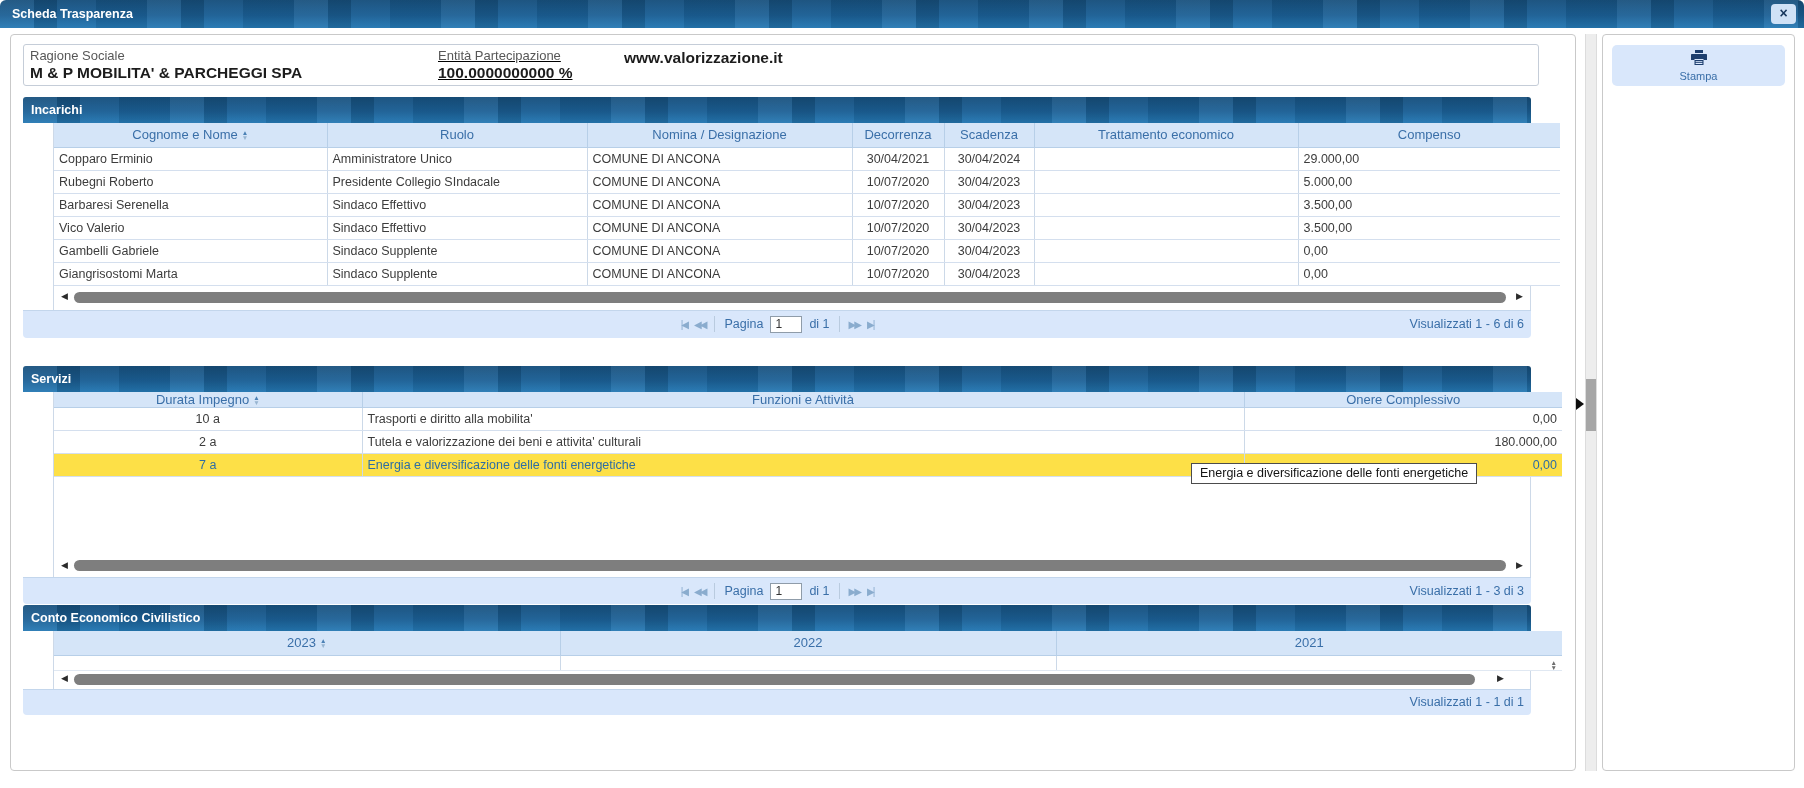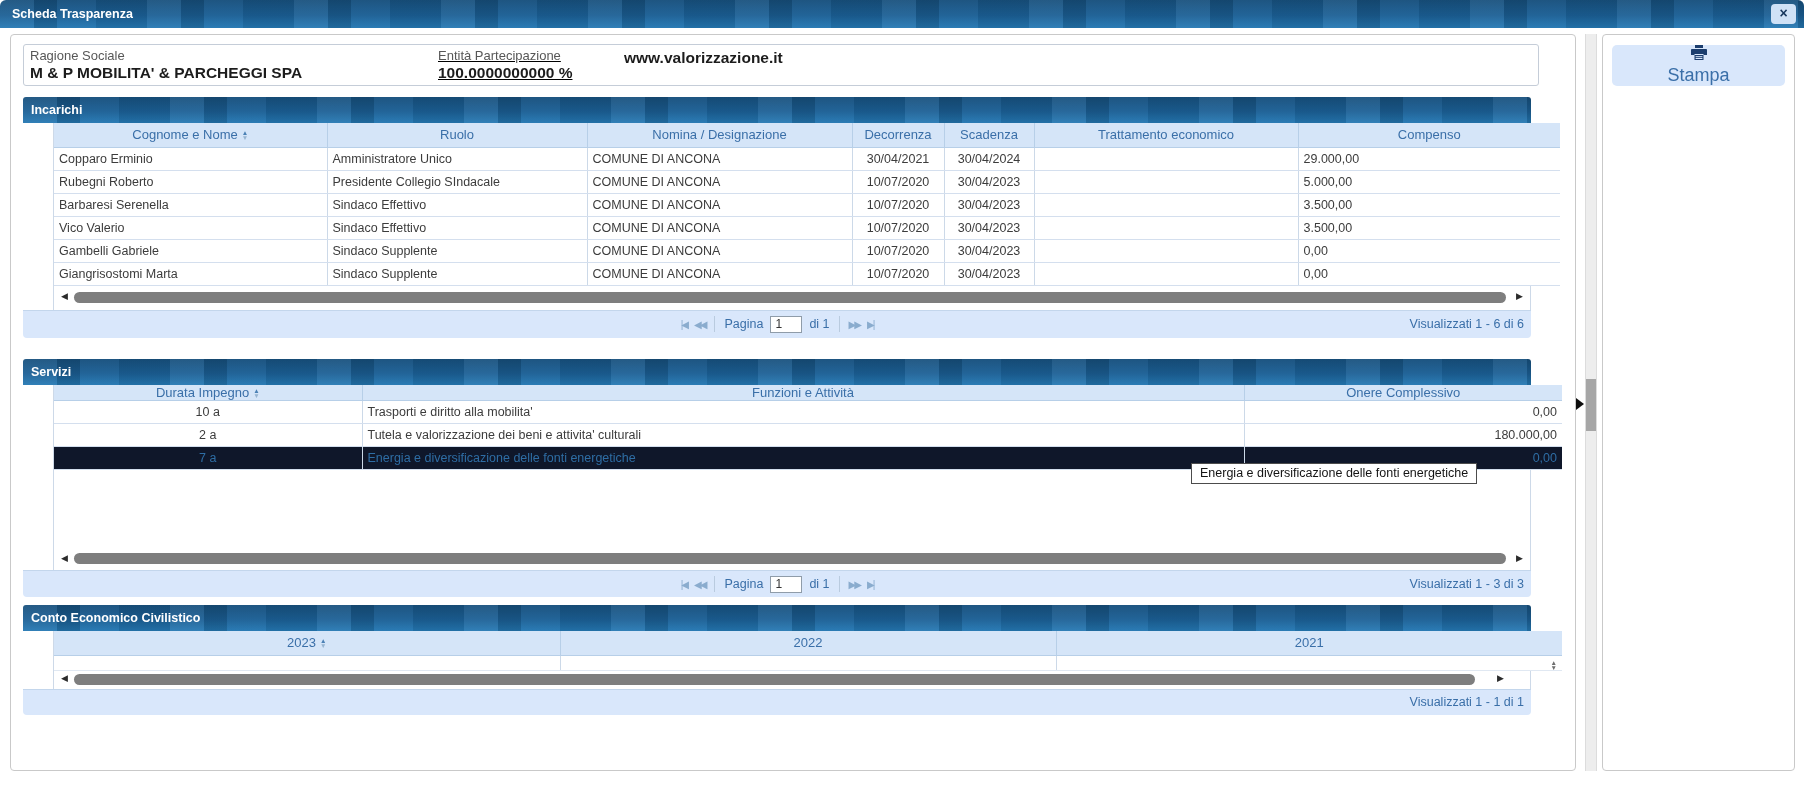--- a/index.html
+++ b/index.html
@@ -46,21 +46,21 @@
   .info-box {
     position:absolute; left:12px; top:9px; width:1516px; height:42px;
     border:1px solid #c5cdd8; border-radius:3px; display:flex; background:#fff;
   }
   .info-field { padding:3px 0 0 6px; }
   .f1 { width:408px; } .f2 { width:186px;text-decoration:underline; } .f3 { flex:1; }
   .info-field .lbl { font-size:13px; color:#575757; }
   .info-field .val { font-size:15.5px; font-weight:600; color:#1c1c1c; margin-top:1px; }
   
   .section { position:absolute; left:12px; width:1508px; }
-  .sec-incarichi { top:62px;border-radius:27px; } .sec-servizi { top:324px; } .sec-conto { top:570px; }
+  .sec-incarichi { top:62px;border-radius:27px; } .sec-servizi { top:331px; } .sec-conto { top:570px; }
   .sec-header {
     height:26px; border-radius:3px 3px 0 0; color:#fff; font-weight:bold; font-size:12.5px;
     line-height:26px; padding-left:8px;
     background-image:
       repeating-linear-gradient(90deg, rgba(255,255,255,0.06) 0 34px, rgba(0,0,0,0.12) 34px 57px,
         rgba(255,255,255,0.03) 57px 96px, rgba(0,0,0,0.07) 96px 147px),
       linear-gradient(180deg,#17507d 0%,#1b5f95 55%,#2478b3 100%);
   }
   .sec-body { border-left:1px solid #cdd9e8; border-right:1px solid #cdd9e8; background:#fff;margin-left:30px; }
   table { border-collapse:collapse; table-layout:fixed; width:1506px; }
@@ -69,21 +69,21 @@
     border-right:1px solid #b7cfe8; border-bottom:1px solid #b7cfe8; text-align:center;
     padding:0 4px; overflow:hidden; white-space:nowrap;
   }
   th.short { height:14px; }
   th:last-child, td:last-child { border-right:none; }
   td {
     font-size:12.5px; color:#3c3c3c; height:23px; background:#fff;
     border-right:1px solid #ccd9e8; border-bottom:1px solid #d4dfee;
     padding:0 5px; white-space:nowrap; overflow:hidden;
   }
-  tr.hl td { background:#0f172a; color:#2e6da4; }
+  tr.hl td { background:#fde047; color:#2e6da4; }
   .al { text-align:left; } .ac { text-align:center; } .ar { text-align:right; }
   .sort { display:inline-flex; flex-direction:column; vertical-align:middle; margin-left:4px; line-height:5px; position:relative; top:-1px; }
   .sort .su { font-size:6.5px; color:#4b81b5; } .sort .sd { font-size:6.5px; color:#97b4d0; }
   .empty-area { height:78px; background:#fff; }
   
   .scroll-row { position:relative; background:#fff; }
   .sr-h24 { height:24px; } .sr-h22 { height:22px; } .sr-h18 { height:18px; }
   .h-thumb { position:absolute; top:6px; height:11px; background:#7e7e7e; border-radius:6px; }
   .sr-h18 .h-thumb { top:3px; }
   .h-arrow { position:absolute; top:5px; font-size:9px; color:#2b2b2b; cursor:pointer; }
@@ -108,21 +108,21 @@
   .tooltip {
     position:absolute; left:1180px; top:428px; background:#fff; border:1px solid #4c4c4c;
     padding:2px 8px 3px 8px; font-size:12.5px; color:#141414; white-space:nowrap; z-index:6;
   }
   
   .stampa-btn {
     position:absolute; left:9px; top:10px; width:173px; height:41px; background:#d9e7fb;
     border-radius:5px; display:flex; flex-direction:column; align-items:center; justify-content:center;
     gap:1px; cursor:pointer;
   }
-  .stampa-btn .lbl { color:#3a6fa8; font-size:18px; }
+  .stampa-btn .lbl { color:#3a6fa8; font-size:11px; }
 </style>
 </head>
 <body>
 
 <div class="titlebar">
   <span class="ttl">Scheda Trasparenza</span>
   <span class="close-btn"><span>×</span></span>
 </div>
 
 <div class="main-panel">

